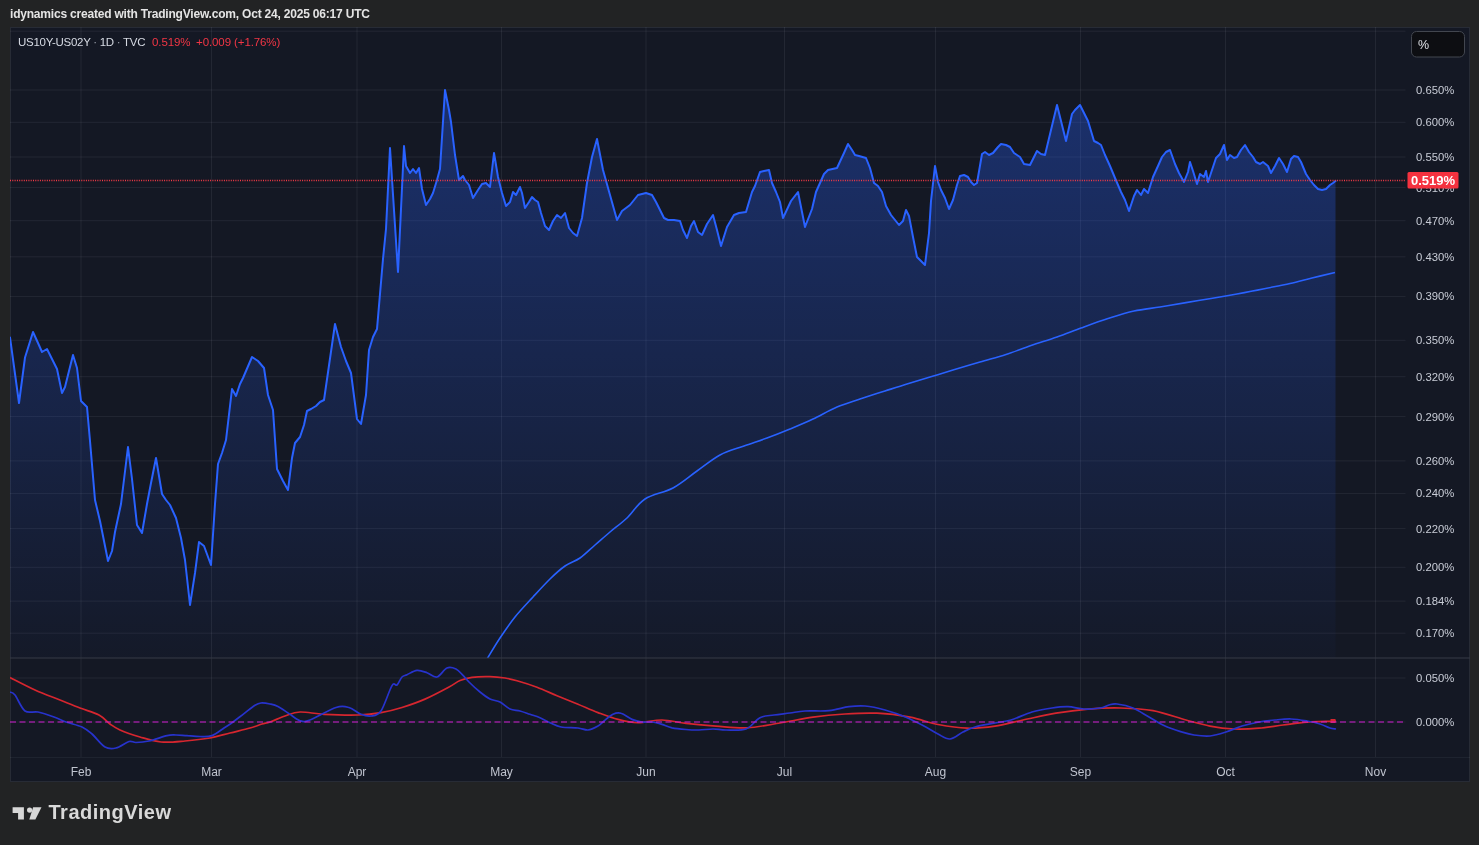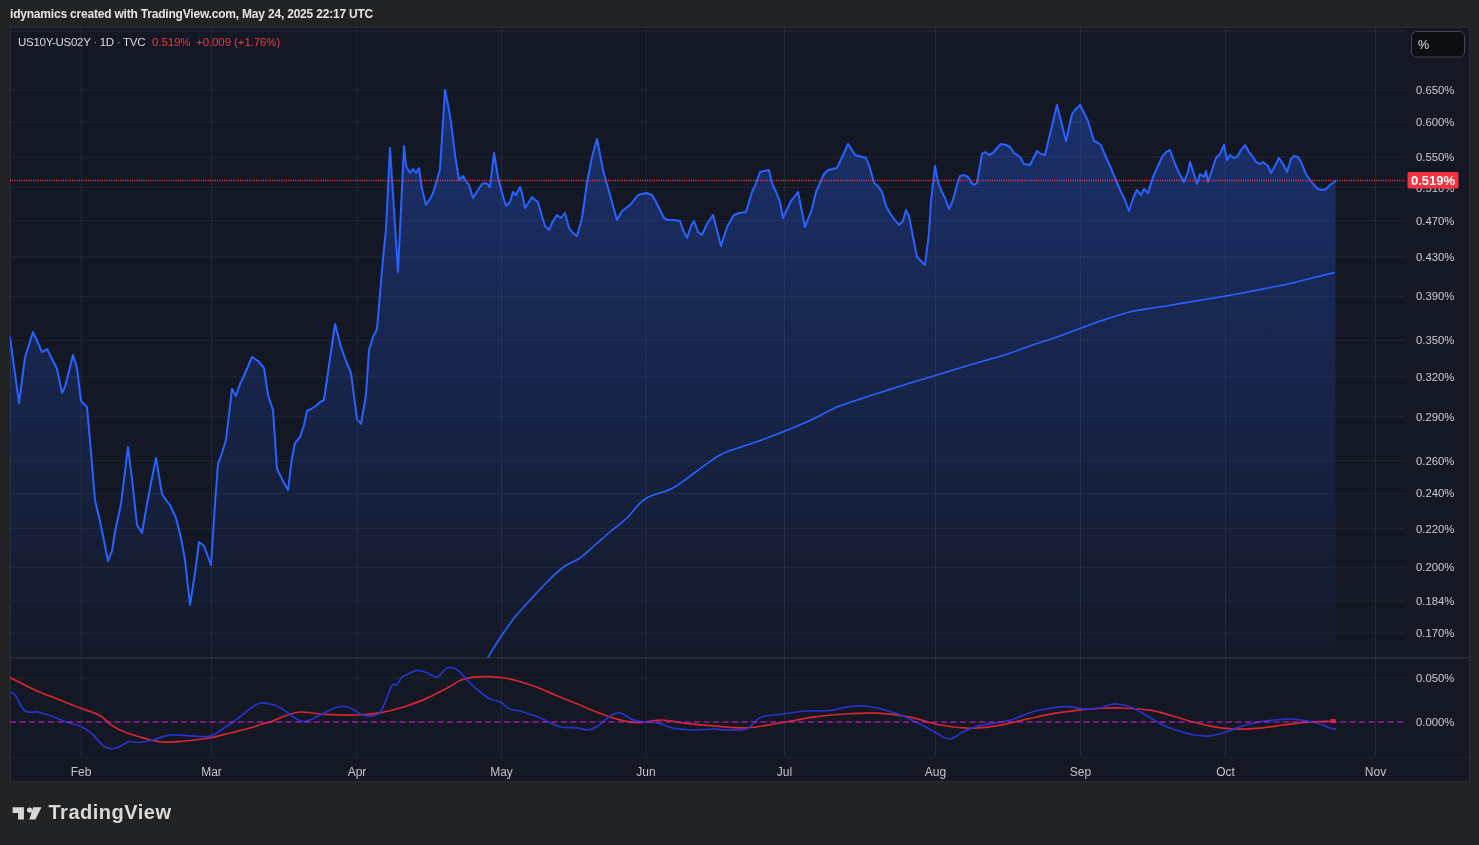--- a/index.html
+++ b/index.html
@@ -1,21 +1,21 @@
 <!DOCTYPE html>
 <html><head><meta charset="utf-8">
 <style>
 html,body{margin:0;padding:0;width:1479px;height:845px;background:#222324;overflow:hidden;}
 body{font-family:"Liberation Sans",sans-serif;position:relative;}
 #title{position:absolute;left:10px;top:7px;color:#e4e4e4;font-size:12px;font-weight:bold;letter-spacing:-0.2px;}
 #chart{position:absolute;left:10px;top:27px;width:1460px;height:755px;}
 #tvtext{position:absolute;left:48.5px;top:801px;color:#d9d9d9;font-size:20px;font-weight:bold;letter-spacing:0.5px;}
 </style></head>
 <body>
-<div id="title">idynamics created with TradingView.com, May 24, 2025 22:17 UTC</div>
+<div id="title">idynamics created with TradingView.com, Oct 24, 2025 06:17 UTC</div>
 <div id="chart"><svg width="1460" height="755" viewBox="10 27 1460 755" font-family="Liberation Sans, sans-serif">
 <defs>
 <linearGradient id="areafill" gradientUnits="userSpaceOnUse" x1="0" y1="27" x2="0" y2="658">
           <stop offset="0" stop-color="#2962FF" stop-opacity="0.37"></stop>
           <stop offset="1" stop-color="#2962FF" stop-opacity="0.02"></stop>
         </linearGradient>
 <clipPath id="mainclip">
           <rect x="10" y="27" width="1396" height="631"></rect>
         </clipPath>
 </defs>

